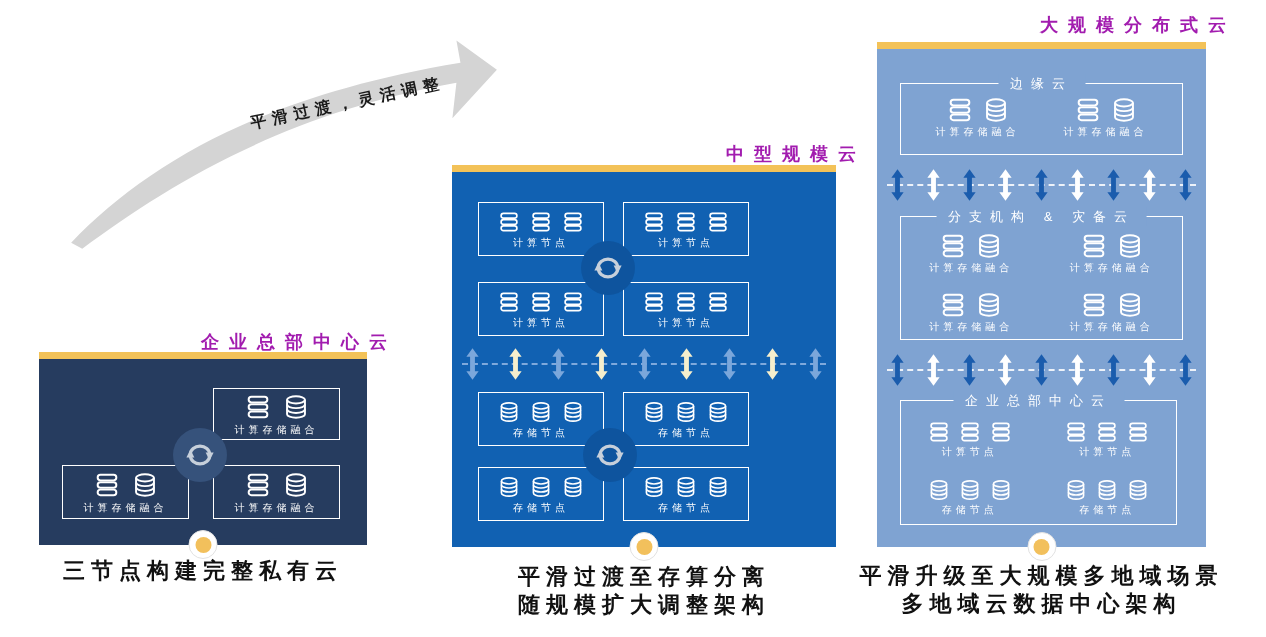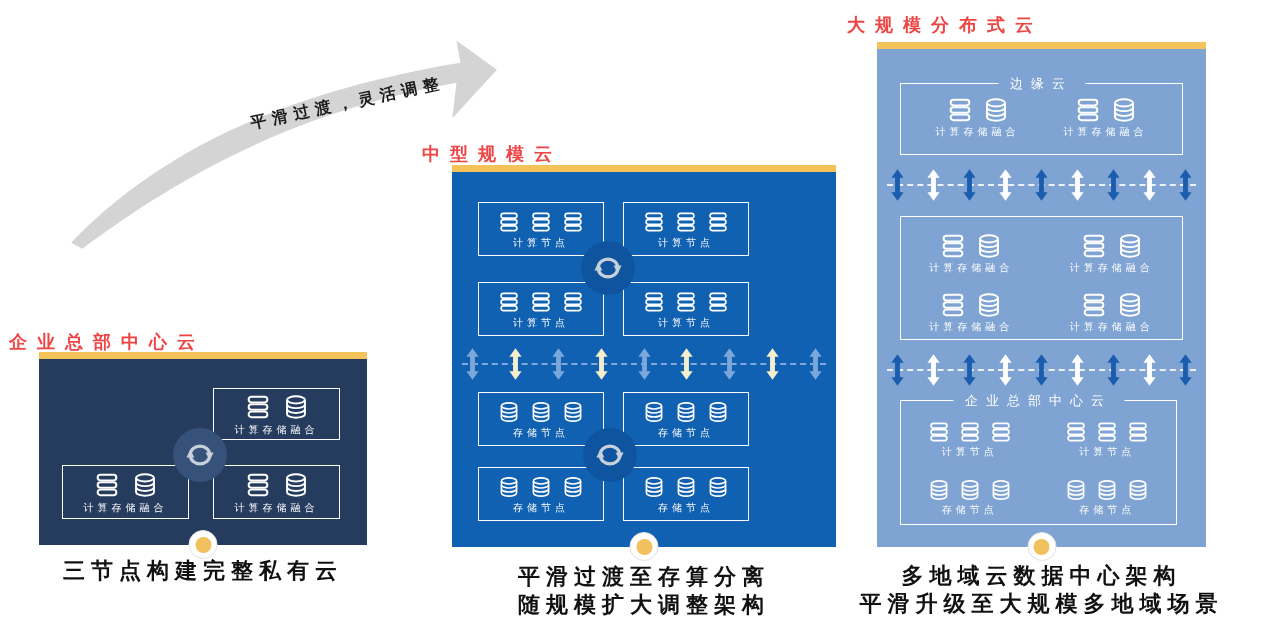--- a/index.html
+++ b/index.html
@@ -9,22 +9,22 @@
   
   .swoosh{position:absolute;left:58px;top:32px;width:450px;height:218px;}
   .swoosh path{fill:#D4D4D4;}
   .swoosh-label{position:absolute;left:228px;top:93px;width:240px;height:24px;
     transform:rotate(-12deg);transform-origin:center;
     font-size:16px;font-weight:600;letter-spacing:6px;color:#1a1a1a;
     text-align:center;white-space:nowrap;}
 
   
   .pwrap{position:absolute;}
-  .ptitle{position:absolute;left:-30px;right:-30px;top:0;text-align:left;
-    font-size:18px;font-weight:600;letter-spacing:10px;color:#ef4444;white-space:nowrap;}
+  .ptitle{position:absolute;left:-30px;right:-30px;top:0;text-align:right;
+    font-size:18px;font-weight:600;letter-spacing:10px;color:#a21caf;white-space:nowrap;}
   .frame{position:absolute;left:0;right:0;border-top:7px solid #F3C258;}
   #p-small  .frame{background:#263C5F;}
   #p-medium .frame{background:#1161B2;}
   #p-large  .frame{background:#7FA3D2;padding-left:24px;}
 
   .nbox{position:absolute;border:1.6px solid #fff;display:flex;flex-direction:column;
         align-items:center;justify-content:center;gap:5px;}
   .irow{display:flex;align-items:center;}
   .g12{gap:12px;} .g10{gap:10px;} .g9{gap:9px;}
   .nlabel{font-size:10px;letter-spacing:4px;color:#fff;white-space:nowrap;line-height:1;}
@@ -377,20 +377,21 @@
           </svg>
         <svg class="va wh">
             <use href="#ic-varrow"></use>
           </svg>
         <svg class="va db">
             <use href="#ic-varrow"></use>
           </svg>
       </div>
 
       <div class="sec sec-grid" style="left:23px;top:167px;width:283px;height:124px;box-sizing:border-box;">
+        <div class="sec-title">分支机构 &amp; 灾备云</div>
         <div class="grp">
           <div class="irow g10">
             <svg class="ic i26">
                 <use href="#ic-server"></use>
               </svg>
             <svg class="ic i26">
                 <use href="#ic-db"></use>
               </svg>
           </div>
           <div class="nlabel">计算存储融合</div>
@@ -519,18 +520,18 @@
           </div>
           <div class="nlabel">存储节点</div>
         </div>
       </div>
 
       <div class="marker">
           <span class="dot"></span>
         </div>
     </div>
     <div class="caption" style="left:-45px;right:-45px;top:549px;">
+      <div>平滑升级至大规模多地域场景</div>
       <div>多地域云数据中心架构</div>
-      <div>平滑升级至大规模多地域场景</div>
     </div>
   </div>
 
 </div>
 
 </body></html>

